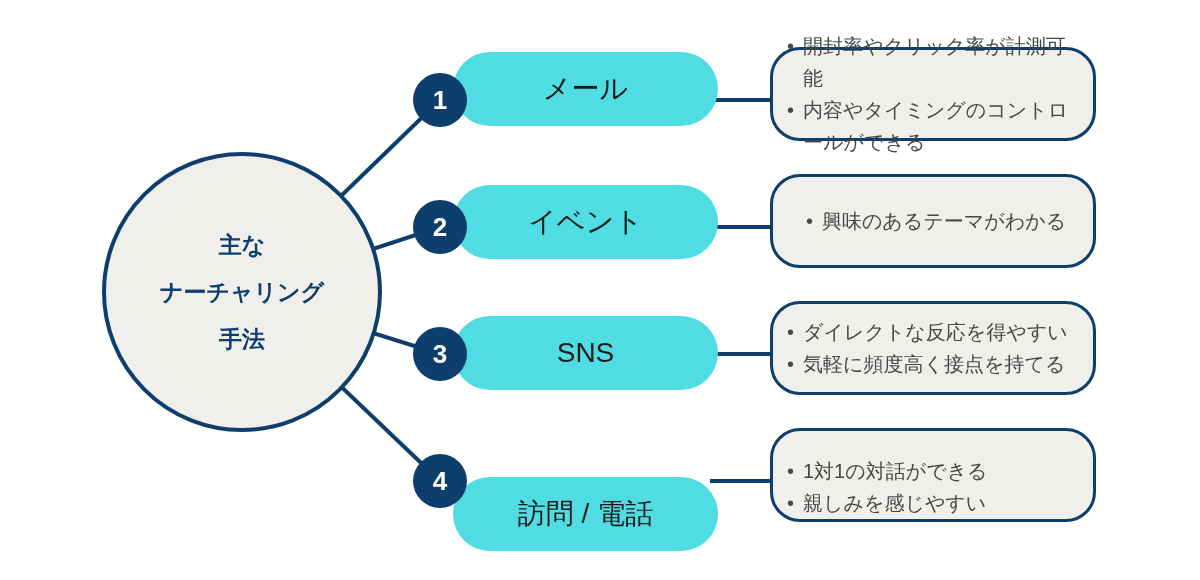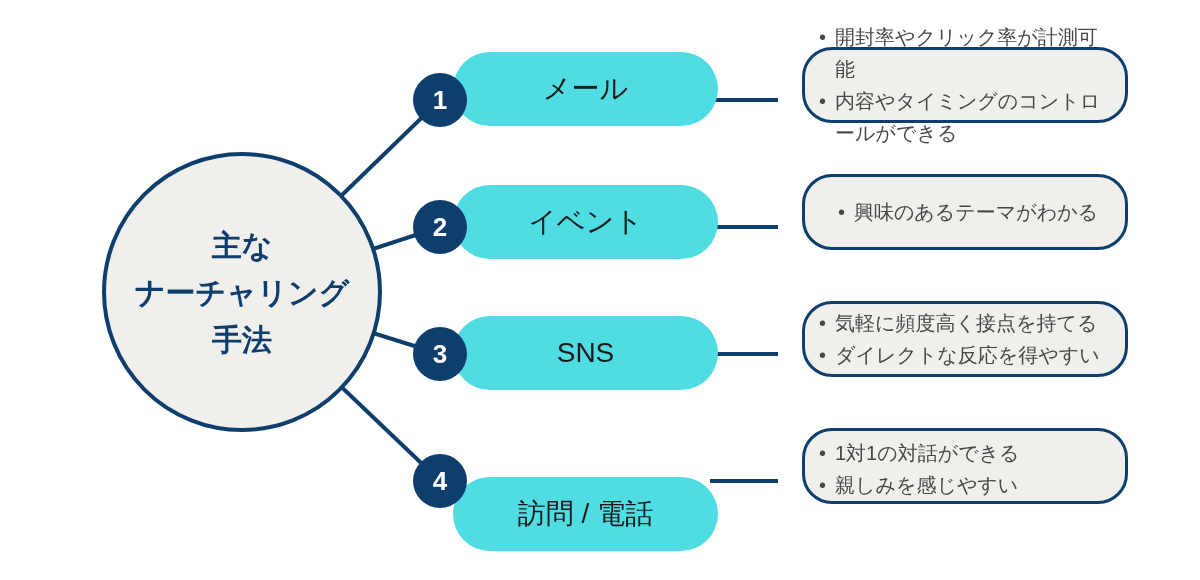--- a/index.html
+++ b/index.html
@@ -19,21 +19,21 @@
   svg.lines{position:absolute;left:0;top:0;width:1200px;height:580px;z-index:0;}
   .connector{stroke:var(--navy);stroke-width:4;fill:none;}
 
   .topic-circle{
     position:absolute;left:102px;top:152px;width:280px;height:280px;
     background:var(--panel_bg);border:4px solid var(--navy);border-radius:50%;
     display:flex;flex-direction:column;align-items:center;justify-content:center;
     z-index:2;
   }
   .topic-line{
-    color:var(--navy);font-size:30px;font-weight:700;line-height:47px;
+    color:var(--navy);font-size:23px;font-weight:700;line-height:47px;
     white-space:nowrap;text-align:center;
   }
 
   .pill{
     position:absolute;left:453px;width:265px;height:74px;
     background:var(--cyan);border-radius:48px;
     display:flex;flex-direction:column;align-items:center;justify-content:center;
     z-index:1;
   }
   .pill-line{
@@ -42,21 +42,21 @@
   }
 
   .badge{
     position:absolute;left:413px;width:54px;height:54px;border-radius:50%;
     background:var(--navy);color:var(--badge_text);
     display:flex;align-items:center;justify-content:center;
     font-size:26px;font-weight:700;z-index:3;
   }
 
   .benefits{
-    position:absolute;left:802px;width:326px;height:76px;
+    position:absolute;left:770px;width:326px;height:94px;
     background:var(--panel_bg);border:3px solid var(--navy);border-radius:30px;
     display:flex;align-items:center;z-index:1;
   }
   .benefits ul{list-style:none;padding-left:14px;padding-right:8px;}
   .benefits li{
     position:relative;padding-left:16px;
     color:var(--bullet_text);font-size:20px;line-height:32px;
   }
   .benefits li::before{
     content:"\2022";position:absolute;left:0;top:0;
@@ -116,22 +116,22 @@
     </div>
   </div>
 
   <div class="row r2">
     <div class="pill">
       <div class="pill-line">SNS</div>
     </div>
     <div class="badge">3</div>
     <div class="benefits">
       <ul>
+        <li>ダイレクトな反応を得やすい</li>
         <li>気軽に頻度高く接点を持てる</li>
-        <li>ダイレクトな反応を得やすい</li>
       </ul>
     </div>
   </div>
 
   <div class="row r3">
     <div class="pill">
       <div class="pill-line">訪問 / 電話</div>
     </div>
     <div class="badge">4</div>
     <div class="benefits">

